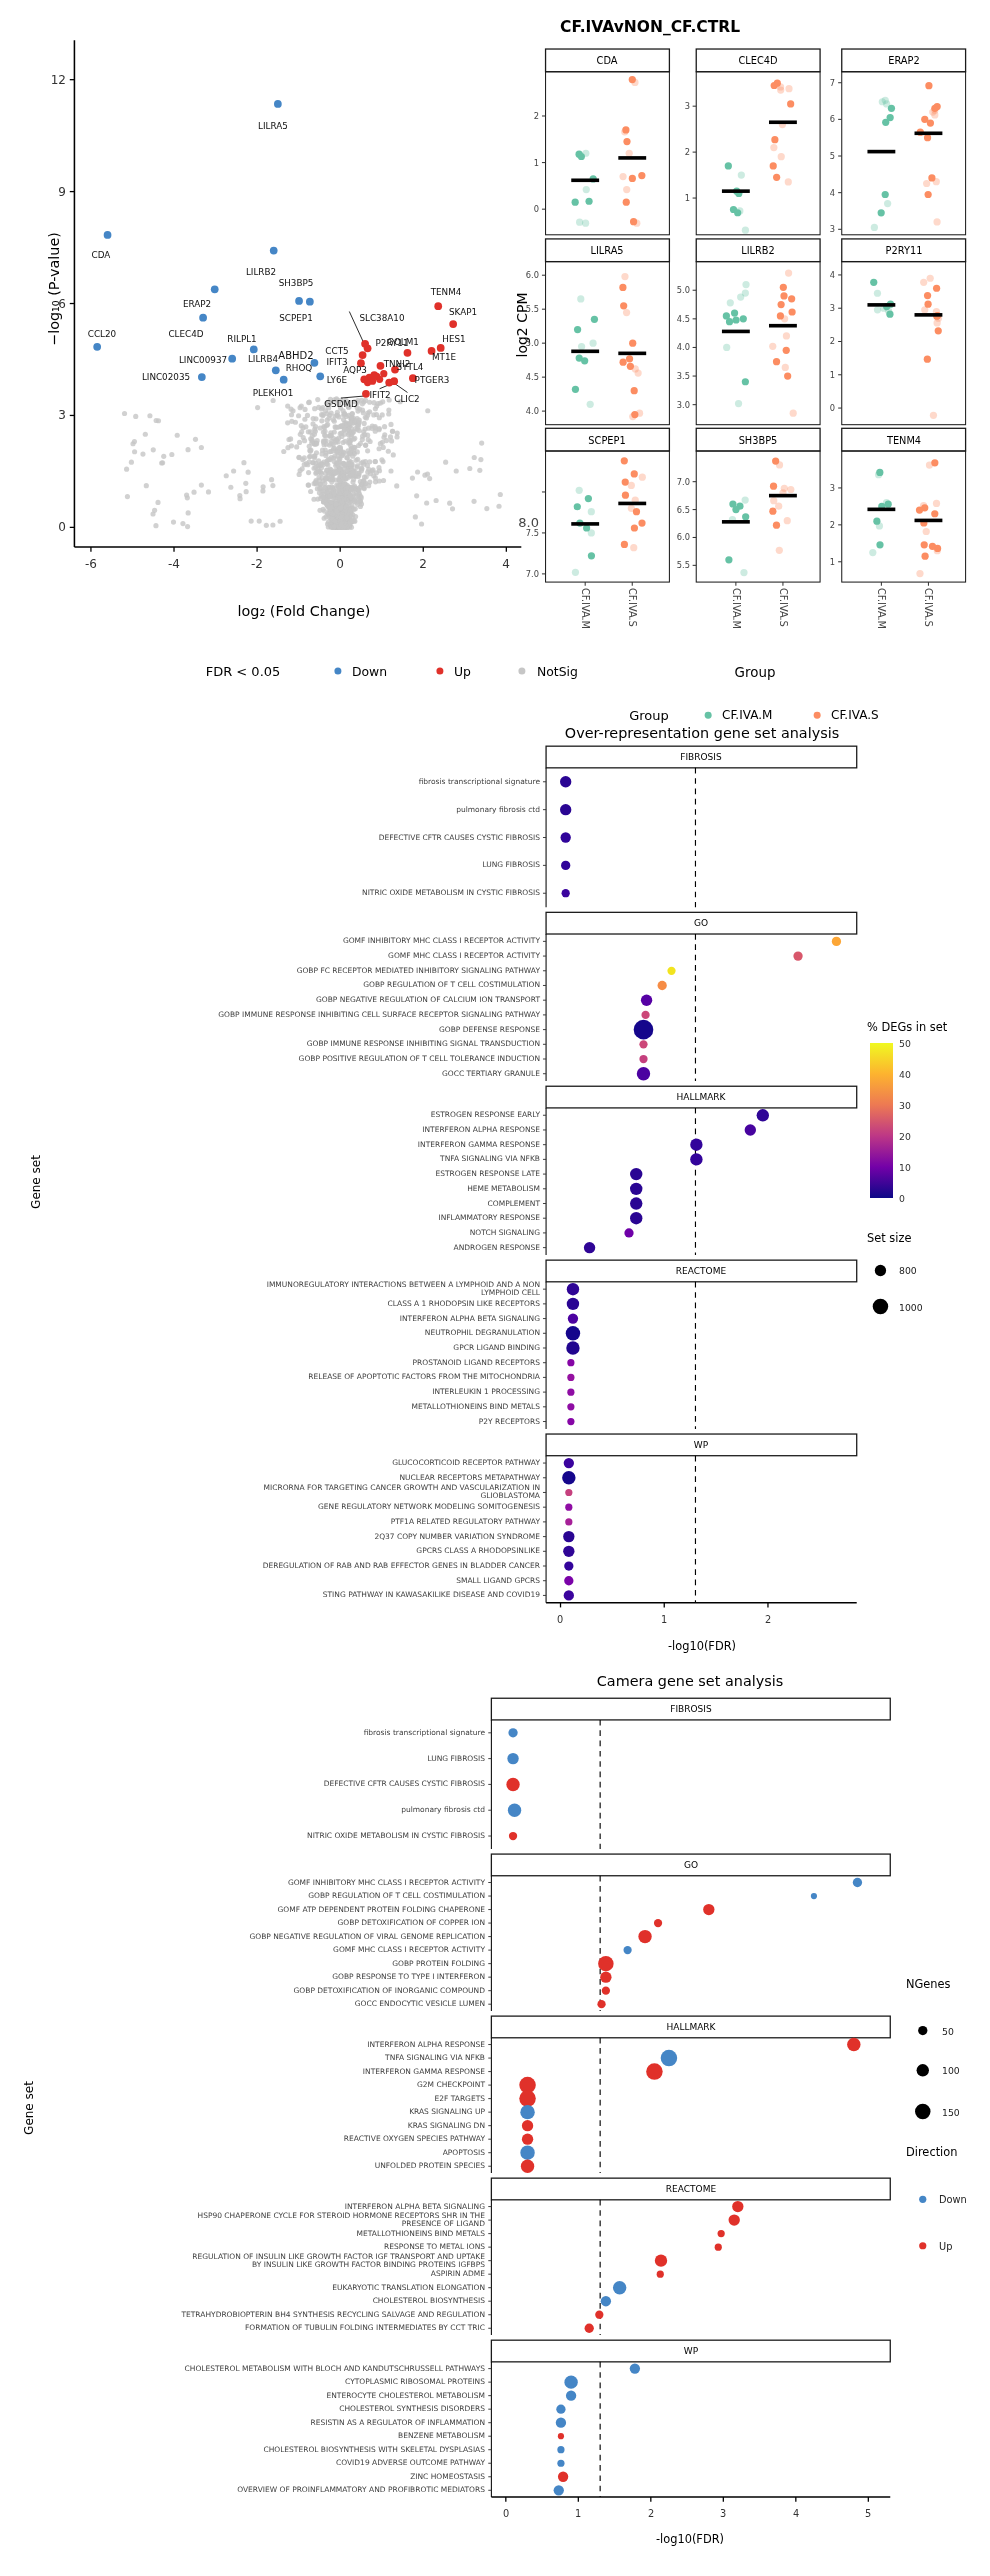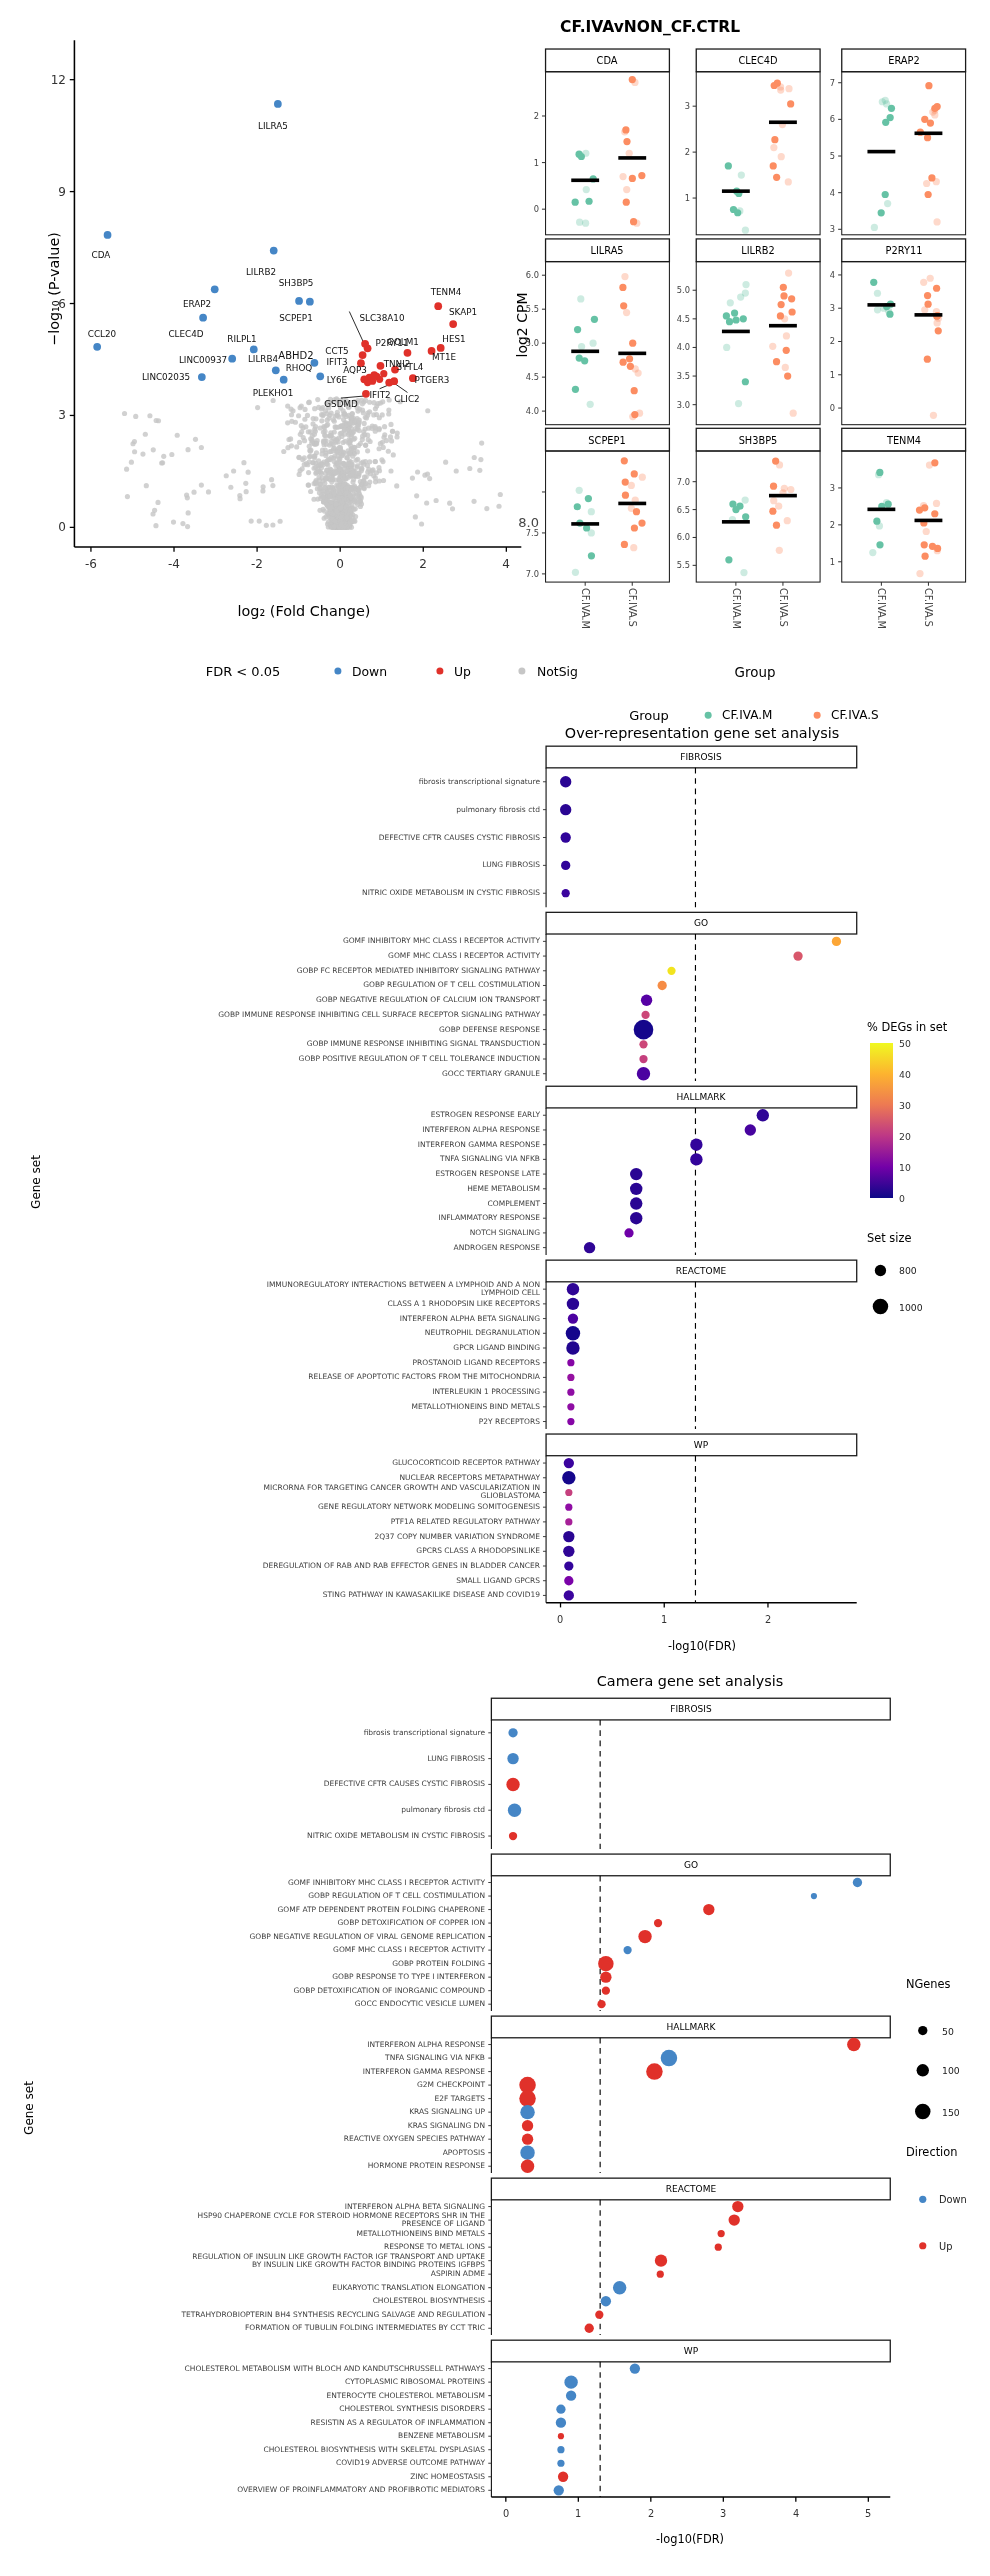--- a/index.html
+++ b/index.html
@@ -1924,21 +1924,21 @@
     <div class="t tc" style="left: 691px; top: 2027px; font-size: 9px;">HALLMARK</div>
     <div class="rowlab" style="left: 155px; top: 2045px; width: 330px; transform: translate(0px, -50%); font-size: 7.5px;">INTERFERON ALPHA RESPONSE</div>
     <div class="rowlab" style="left: 155px; top: 2058px; width: 330px; transform: translate(0px, -50%); font-size: 7.5px;">TNFA SIGNALING VIA NFKB</div>
     <div class="rowlab" style="left: 155px; top: 2072px; width: 330px; transform: translate(0px, -50%); font-size: 7.5px;">INTERFERON GAMMA RESPONSE</div>
     <div class="rowlab" style="left: 155px; top: 2085px; width: 330px; transform: translate(0px, -50%); font-size: 7.5px;">G2M CHECKPOINT</div>
     <div class="rowlab" style="left: 155px; top: 2099px; width: 330px; transform: translate(0px, -50%); font-size: 7.5px;">E2F TARGETS</div>
     <div class="rowlab" style="left: 155px; top: 2112px; width: 330px; transform: translate(0px, -50%); font-size: 7.5px;">KRAS SIGNALING UP</div>
     <div class="rowlab" style="left: 155px; top: 2126px; width: 330px; transform: translate(0px, -50%); font-size: 7.5px;">KRAS SIGNALING DN</div>
     <div class="rowlab" style="left: 155px; top: 2139px; width: 330px; transform: translate(0px, -50%); font-size: 7.5px;">REACTIVE OXYGEN SPECIES PATHWAY</div>
     <div class="rowlab" style="left: 155px; top: 2153px; width: 330px; transform: translate(0px, -50%); font-size: 7.5px;">APOPTOSIS</div>
-    <div class="rowlab" style="left: 155px; top: 2166px; width: 330px; transform: translate(0px, -50%); font-size: 7.5px;">HORMONE PROTEIN RESPONSE</div>
+    <div class="rowlab" style="left: 155px; top: 2166px; width: 330px; transform: translate(0px, -50%); font-size: 7.5px;">UNFOLDED PROTEIN SPECIES</div>
     <div class="t tc" style="left: 691px; top: 2189px; font-size: 9px;">REACTOME</div>
     <div class="rowlab" style="left: 155px; top: 2207px; width: 330px; transform: translate(0px, -50%); font-size: 7.5px;">INTERFERON ALPHA BETA SIGNALING</div>
     <div class="rowlab" style="left: 155px; top: 2220px; width: 330px; transform: translate(0px, -50%); font-size: 7.5px;">HSP90 CHAPERONE CYCLE FOR STEROID HORMONE RECEPTORS SHR IN THE
 PRESENCE OF LIGAND</div>
     <div class="rowlab" style="left: 155px; top: 2234px; width: 330px; transform: translate(0px, -50%); font-size: 7.5px;">METALLOTHIONEINS BIND METALS</div>
     <div class="rowlab" style="left: 155px; top: 2247px; width: 330px; transform: translate(0px, -50%); font-size: 7.5px;">RESPONSE TO METAL IONS</div>
     <div class="rowlab" style="left: 155px; top: 2261px; width: 330px; transform: translate(0px, -50%); font-size: 7.5px;">REGULATION OF INSULIN LIKE GROWTH FACTOR IGF TRANSPORT AND UPTAKE
 BY INSULIN LIKE GROWTH FACTOR BINDING PROTEINS IGFBPS</div>
     <div class="rowlab" style="left: 155px; top: 2274px; width: 330px; transform: translate(0px, -50%); font-size: 7.5px;">ASPIRIN ADME</div>
     <div class="rowlab" style="left: 155px; top: 2288px; width: 330px; transform: translate(0px, -50%); font-size: 7.5px;">EUKARYOTIC TRANSLATION ELONGATION</div>

